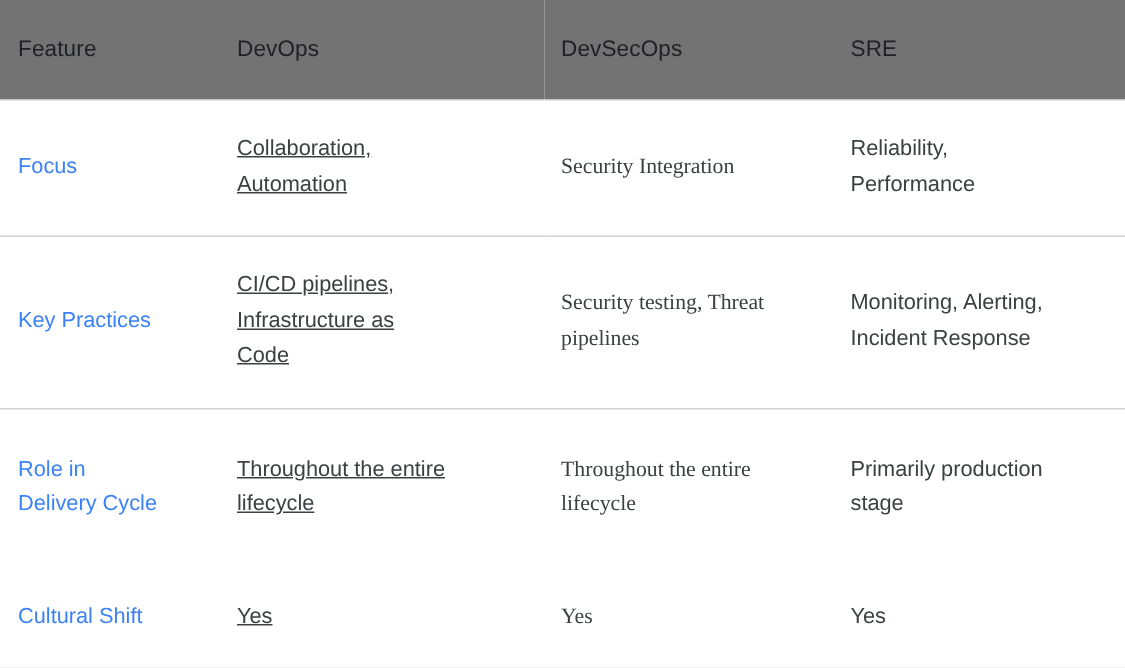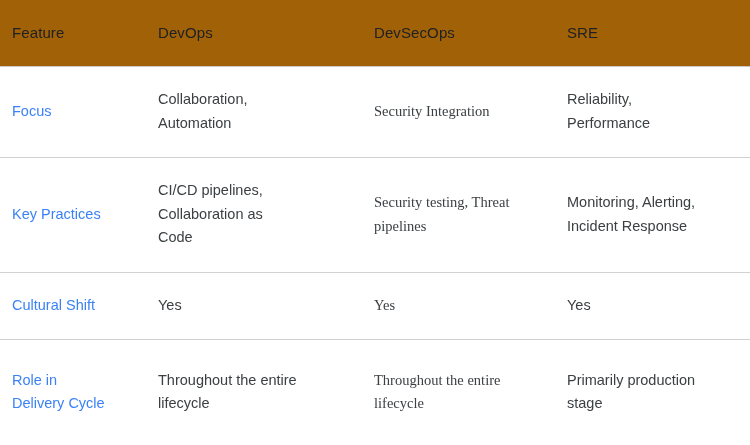--- a/index.html
+++ b/index.html
@@ -23,21 +23,21 @@
   }
 
   
   .col-feature   { width: 146px; }
   .col-devops    { width: 217px; }
   .col-devsecops { width: 193px; }
   .col-sre       { width: 194px; }
 
   
   .comparison-table thead th {
-    background: #a16207;
+    background: #737373;
     height: 66px;
     padding: 0 14px 0 12px;
     text-align: left;
     vertical-align: middle;
     font-size: 15px;
     font-weight: 400;
     color: #202124;
     letter-spacing: 0.1px;
     border-bottom: 1px solid #c9c9c9;
     box-sizing: border-box;
@@ -51,21 +51,21 @@
     padding: 16px 16px 16px 12px;
     text-align: left;
     vertical-align: middle;
     font-size: 14.5px;
     font-weight: 400;
     color: #3c4043;
     line-height: 1.62;
     border-bottom: 1px solid #d2d2d2;
     box-sizing: border-box;
   }
-  .comparison-table tbody td.col-devops    { padding-left: 12px; }
+  .comparison-table tbody td.col-devops    { padding-left: 12px; text-decoration: underline; }
   .comparison-table tbody td.col-devsecops { padding-left: 11px; font-family: Liberation Serif, serif; }
   .comparison-table tbody td.col-sre       { padding-left: 11px; }
 
   
   .comparison-table tbody td.col-feature {
     color: #3b82f6;
   }
 
   
   tr[data-row="focus"]          td { height: 91px; }
@@ -109,54 +109,54 @@
       <td class="col-sre">
         <span class="wrap-mid">Reliability, Performance</span>
       </td>
     </tr>
 
     <tr data-row="key-practices">
       <td class="col-feature">
         <span class="wrap-narrow">Key Practices</span>
       </td>
       <td class="col-devops">
-        <span class="wrap-mid">CI/CD pipelines, Collaboration as Code</span>
+        <span class="wrap-mid">CI/CD pipelines, Infrastructure as Code</span>
       </td>
       <td class="col-devsecops">
         <span class="wrap-wide">Security testing, Threat pipelines</span>
       </td>
       <td class="col-sre">
         <span class="wrap-xwide">Monitoring, Alerting, Incident Response</span>
+      </td>
+    </tr>
+
+    <tr data-row="role-in-delivery-cycle">
+      <td class="col-feature">
+        <span class="wrap-narrow">Role in Delivery Cycle</span>
+      </td>
+      <td class="col-devops">
+        <span class="wrap-xwide">Throughout the entire lifecycle</span>
+      </td>
+      <td class="col-devsecops">
+        <span class="wrap-wide">Throughout the entire lifecycle</span>
+      </td>
+      <td class="col-sre">
+        <span class="wrap-xwide">Primarily production stage</span>
       </td>
     </tr>
 
     <tr data-row="cultural-shift">
       <td class="col-feature">
         <span>Cultural Shift</span>
       </td>
       <td class="col-devops">
         <span>Yes</span>
       </td>
       <td class="col-devsecops">
         <span>Yes</span>
       </td>
       <td class="col-sre">
         <span>Yes</span>
       </td>
     </tr>
 
-    <tr data-row="role-in-delivery-cycle">
-      <td class="col-feature">
-        <span class="wrap-narrow">Role in Delivery Cycle</span>
-      </td>
-      <td class="col-devops">
-        <span class="wrap-xwide">Throughout the entire lifecycle</span>
-      </td>
-      <td class="col-devsecops">
-        <span class="wrap-wide">Throughout the entire lifecycle</span>
-      </td>
-      <td class="col-sre">
-        <span class="wrap-xwide">Primarily production stage</span>
-      </td>
-    </tr>
-
   </tbody>
 </table>
 
 </body></html>

